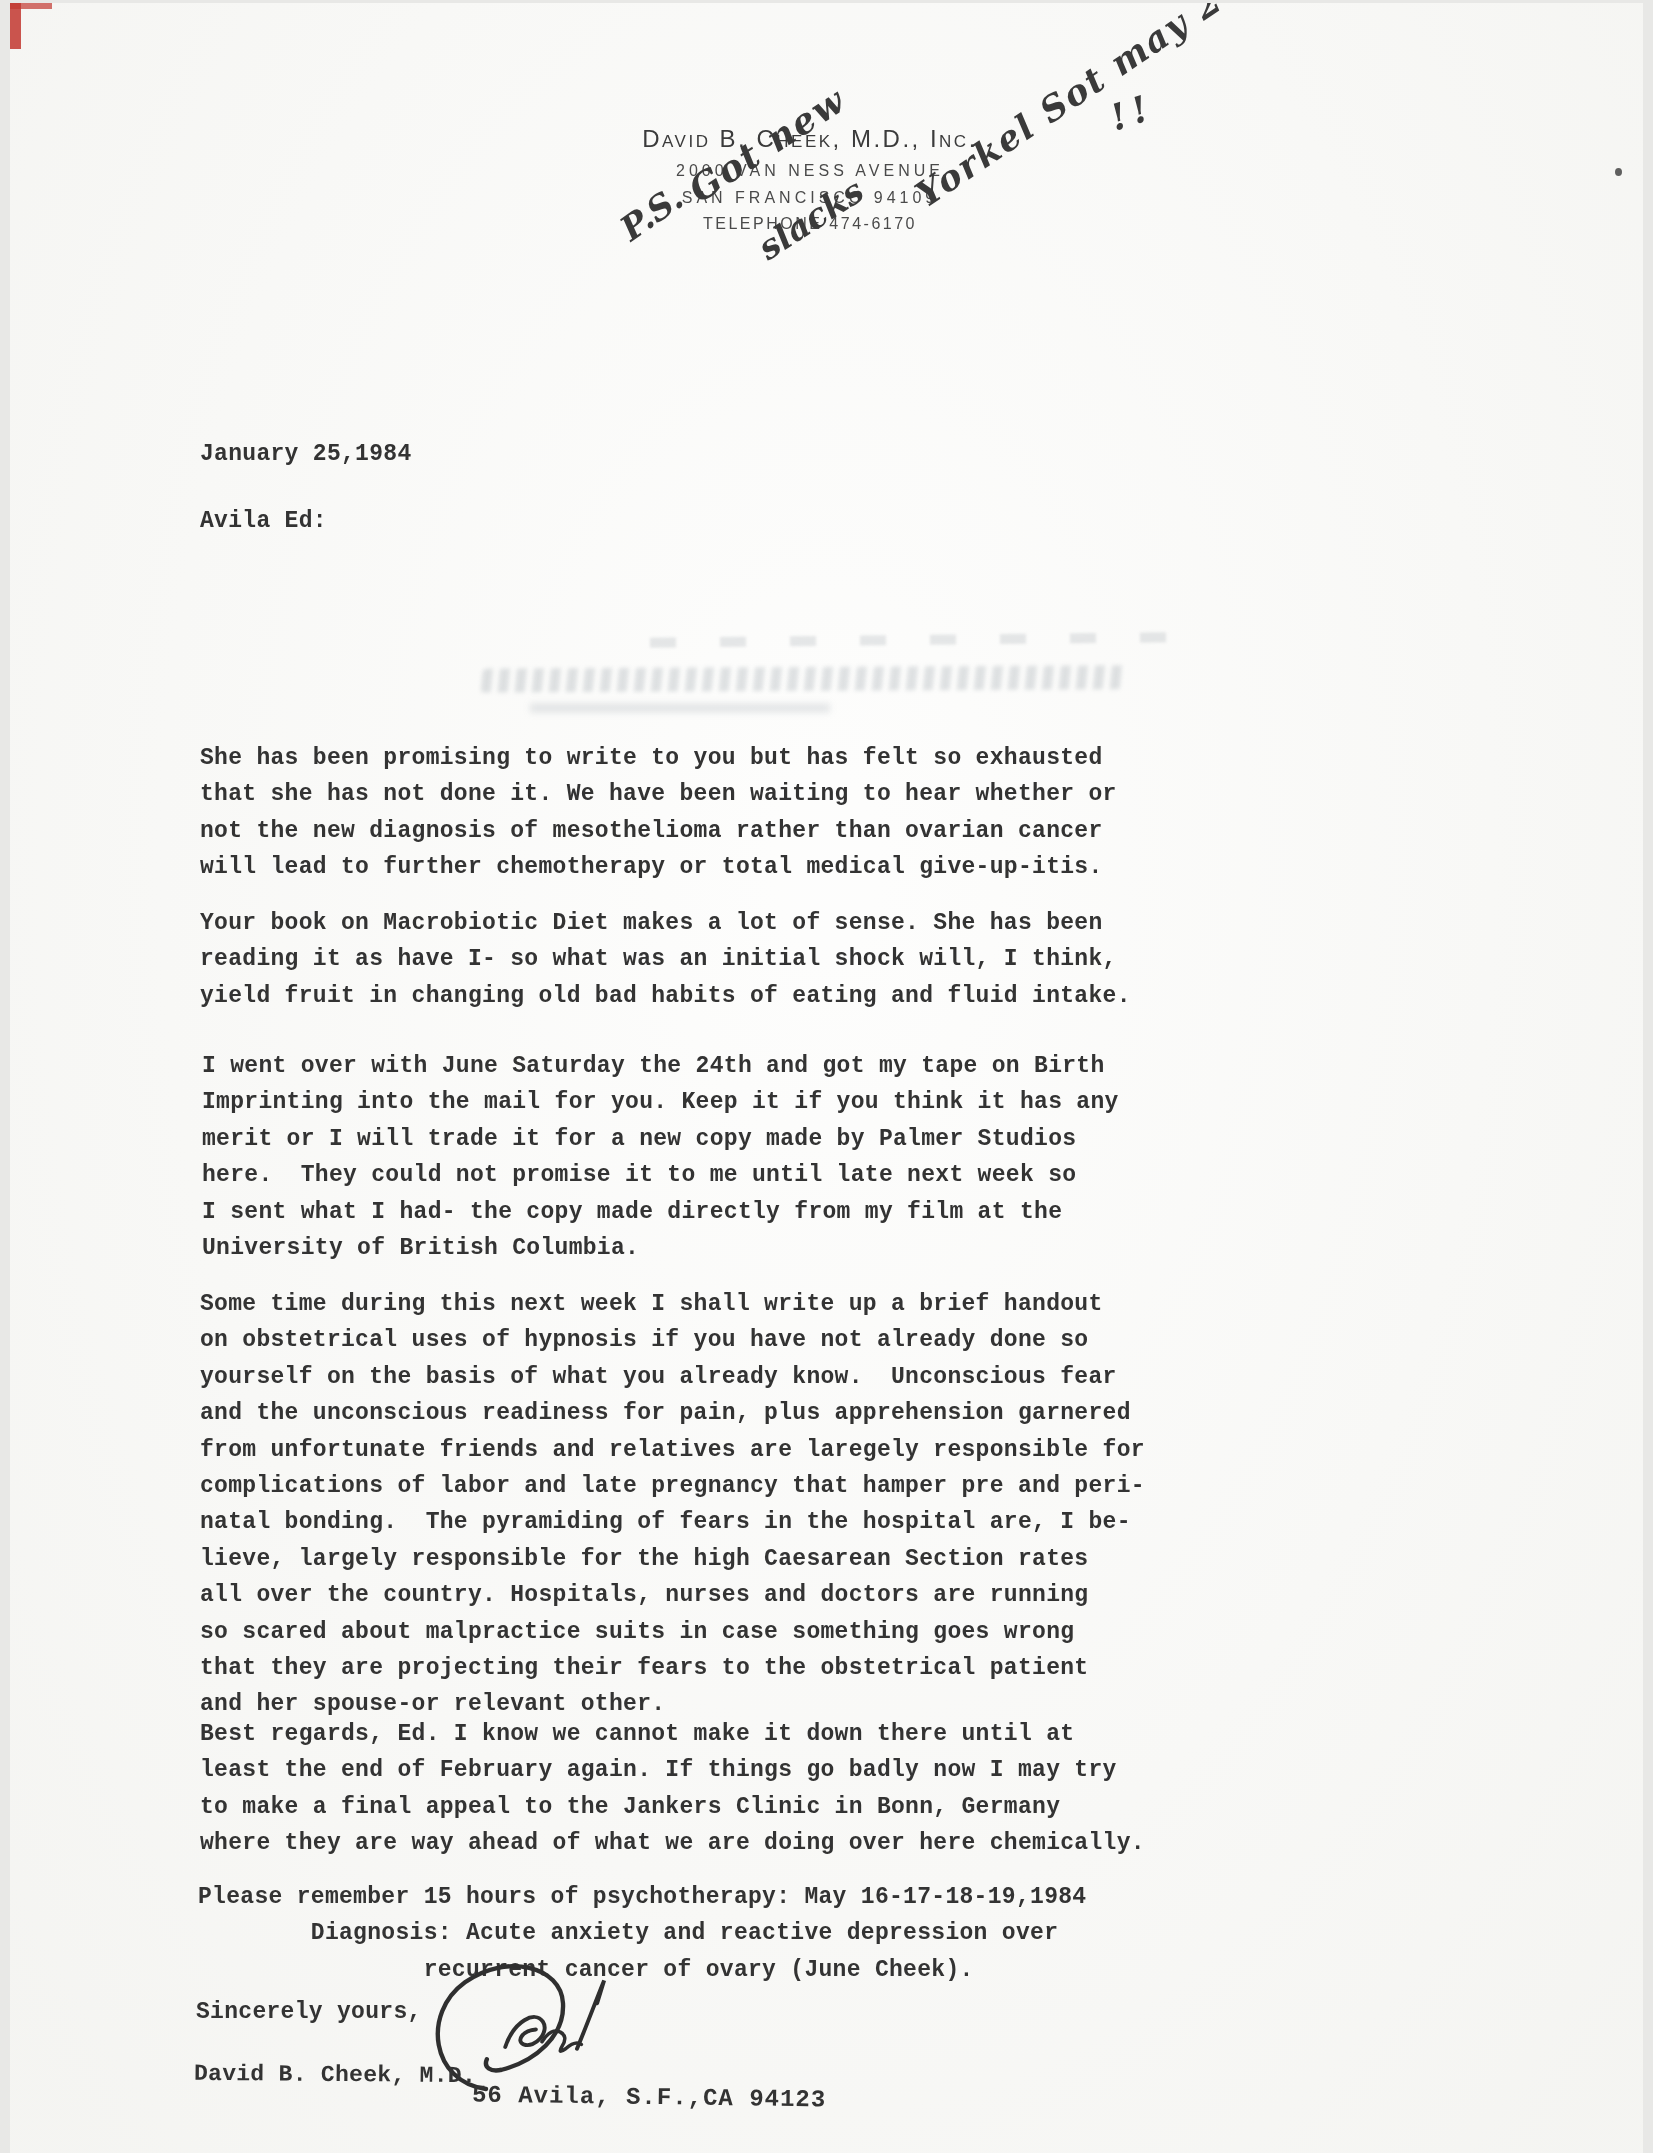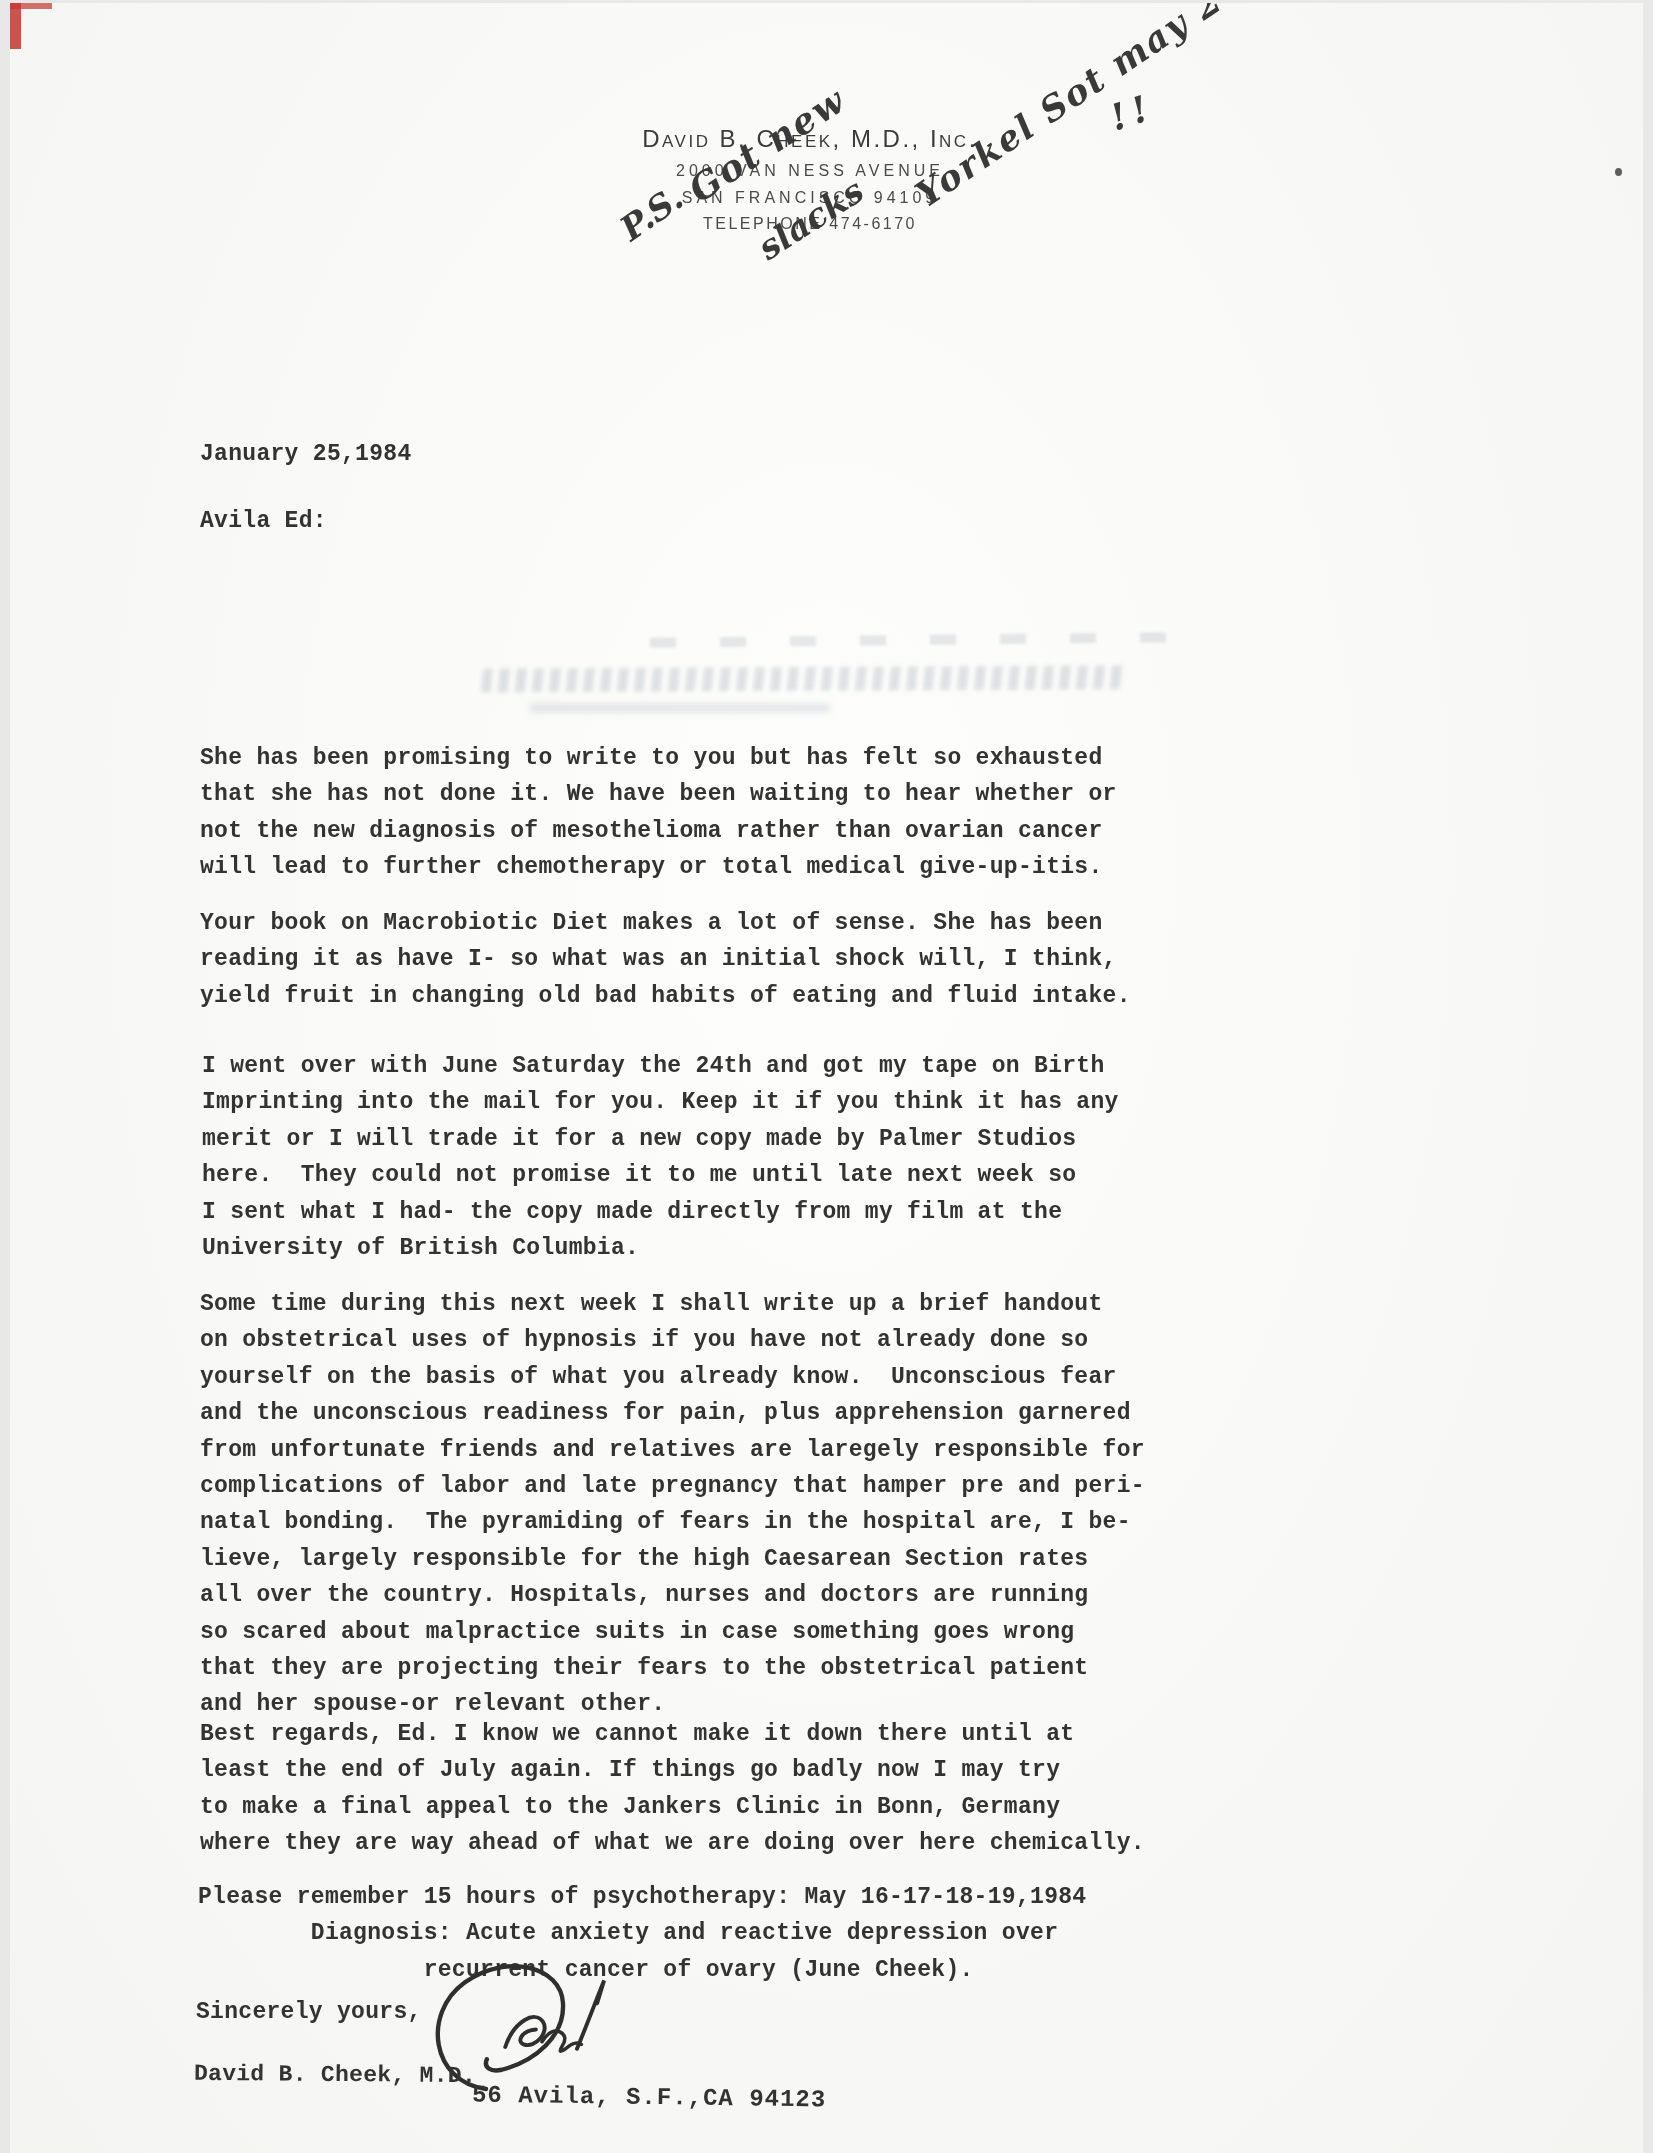--- a/index.html
+++ b/index.html
@@ -129,21 +129,21 @@
 and the unconscious readiness for pain, plus apprehension garnered
 from unfortunate friends and relatives are laregely responsible for
 complications of labor and late pregnancy that hamper pre and peri-
 natal bonding.  The pyramiding of fears in the hospital are, I be-
 lieve, largely responsible for the high Caesarean Section rates
 all over the country. Hospitals, nurses and doctors are running
 so scared about malpractice suits in case something goes wrong
 that they are projecting their fears to the obstetrical patient
 and her spouse-or relevant other.</div>
   <div class="typed t-p6">Best regards, Ed. I know we cannot make it down there until at
-least the end of July again. If things go badly now I may try
+least the end of February again. If things go badly now I may try
 to make a final appeal to the Jankers Clinic in Bonn, Germany
 where they are way ahead of what we are doing over here chemically.</div>
   <div class="typed t-p7">Please remember 15 hours of psychotherapy: May 16-17-18-19,1984
         Diagnosis: Acute anxiety and reactive depression over
                 recurrent cancer of ovary (June Cheek).</div>
 
   <div class="typed t-closing">Sincerely yours,</div>
 
   <svg class="signature" viewBox="0 0 240 160" fill="none">
     <path d="M 96,152 C 34,144 22,66 72,30 C 120,-4 182,12 184,54 C 186,92 152,120 114,130 C 101,133 93,127 97,118" stroke="#2f2f2f" stroke-width="5" stroke-linecap="round"></path>

